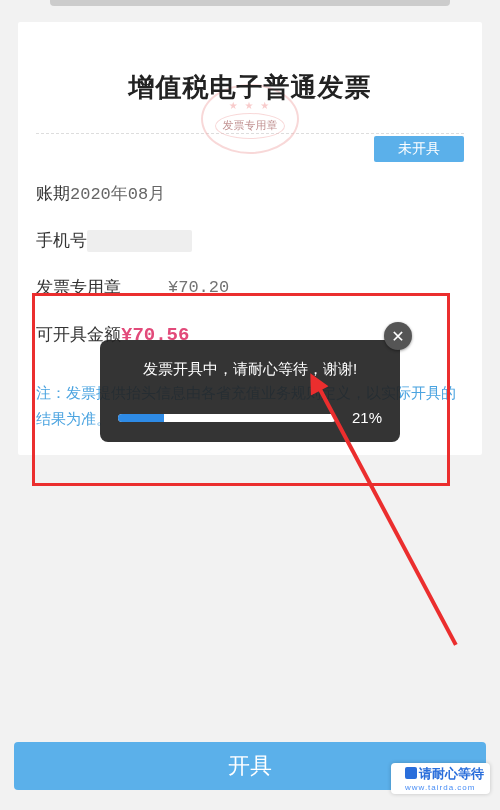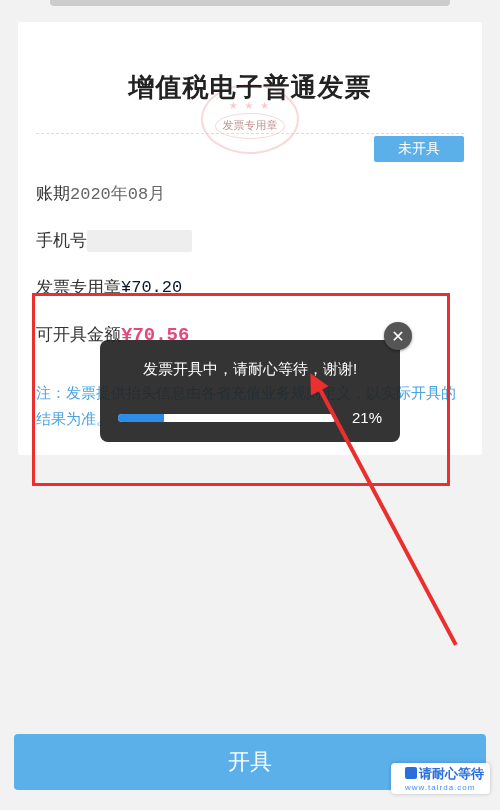--- a/index.html
+++ b/index.html
@@ -11,27 +11,27 @@
     .stamp-inner { border:1.5px solid #f2b2b2; border-radius:50%/50%; width:70px; height:26px; display:flex; align-items:center; justify-content:center; }
     .stamp-text { font-size:11px; color:#7f1d1d; }
     .title { font-size:26px; font-weight:600; color:#222; text-align:center; margin:24px 0 28px; letter-spacing:1px; position:relative; z-index:1; }
     .dashed { border:none; border-top:1px dashed #ddd; margin-bottom:0; }
     .badge-row { display:flex; justify-content:flex-end; margin:2px 0 8px; }
     .badge { background:#5bb0ea; color:#fff; font-size:14px; padding:4px 24px; border-radius:2px; }
     .row { display:flex; justify-content:flex-start; align-items:center; padding:12px 0; font-size:17px;font-family:Liberation Mono, monospace; }
     .label { color:#333; }
     .value { color:#666; }
     .phone-mask { width:105px; height:22px; background:#eee; border-radius:2px; }
-    .price { color:#0f172a; }
+    .price { color:#737373;margin-left:47px; }
     .price-bold { color:#e24a7a; font-weight:600; font-size:19px; }
     .highlight-box { position:absolute; border:3px solid #eb2e2e; pointer-events:none; }
     .note { font-size:15px; color:#4aa3e0; line-height:1.7; padding-top:22px; }
     .arrow-line { position:absolute; width:4px; background:#eb2e2e; transform-origin:top center; pointer-events:none; }
     .arrow-head { position:absolute; width:0; height:0; border-left:10px solid transparent; border-right:10px solid transparent; border-bottom:20px solid #eb2e2e; transform-origin:center; pointer-events:none; }
-    .bottom-btn { position:absolute; bottom:20px; left:14px; right:14px; height:56px; background:#5bb0ea; color:#fff; font-size:22px; display:flex; align-items:center; justify-content:center; border-radius:4px; }
+    .bottom-btn { position:absolute; bottom:20px; left:14px; right:14px; height:48px; background:#5bb0ea; color:#fff; font-size:22px; display:flex; align-items:center; justify-content:center; border-radius:4px; }
     .watermark { position:absolute; bottom:16px; right:10px; font-size:13px; font-weight:700; color:#2a6edb; background:#fff; padding:2px 6px 2px 14px; border-radius:4px; box-shadow:0 0 4px rgba(0,0,0,.2); }
     .wm-blue { display:inline-block; width:12px; height:12px; background:#2a6edb; margin-right:2px; vertical-align:-1px; border-radius:2px; }
     .wm-sub { display:block; font-size:8px; color:#4a8ef5; letter-spacing:1px; font-weight:400; }
     .toast { position:absolute; top:340px; left:50%; transform:translateX(-50%); width:300px; background:rgba(35,35,35,.92); border-radius:8px; padding:20px 18px 16px; color:#fff; }
     .toast-msg { text-align:center; font-size:15px; margin-bottom:30px; }
     .progress-wrap { display:flex; align-items:center; gap:16px; }
     .progress-bar { flex:1; height:8px; background:#fff; border-radius:4px; overflow:hidden; }
     .progress-fill { height:100%; background:#2e8be6; width:21%; }
     .progress-pct { font-size:15px; }
     .toast-close { position:absolute; top:-18px; right:-12px; width:28px; height:28px; border-radius:50%; background:#555; display:flex; align-items:center; justify-content:center; color:#fff; font-size:16px; box-shadow:0 1px 3px rgba(0,0,0,.4); }

